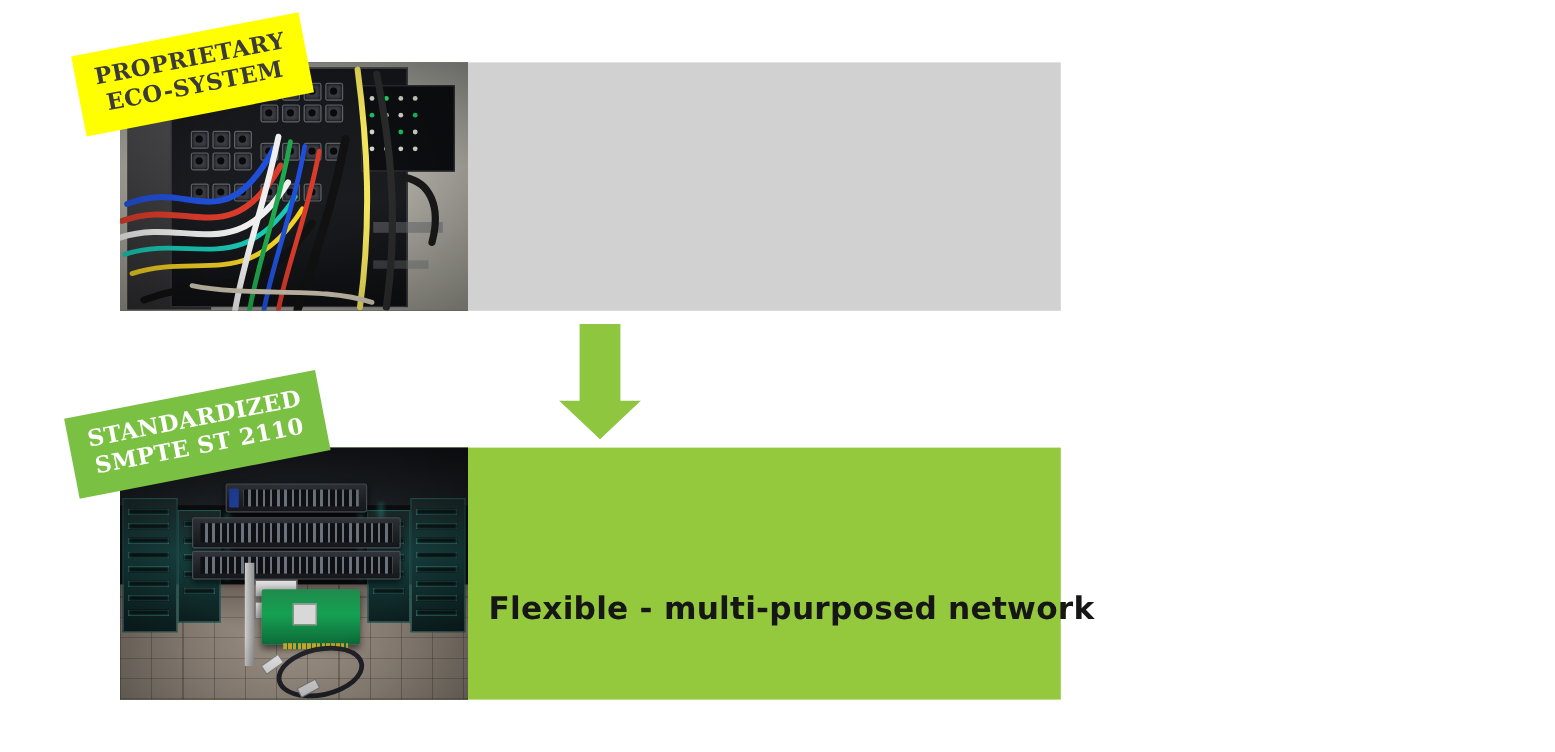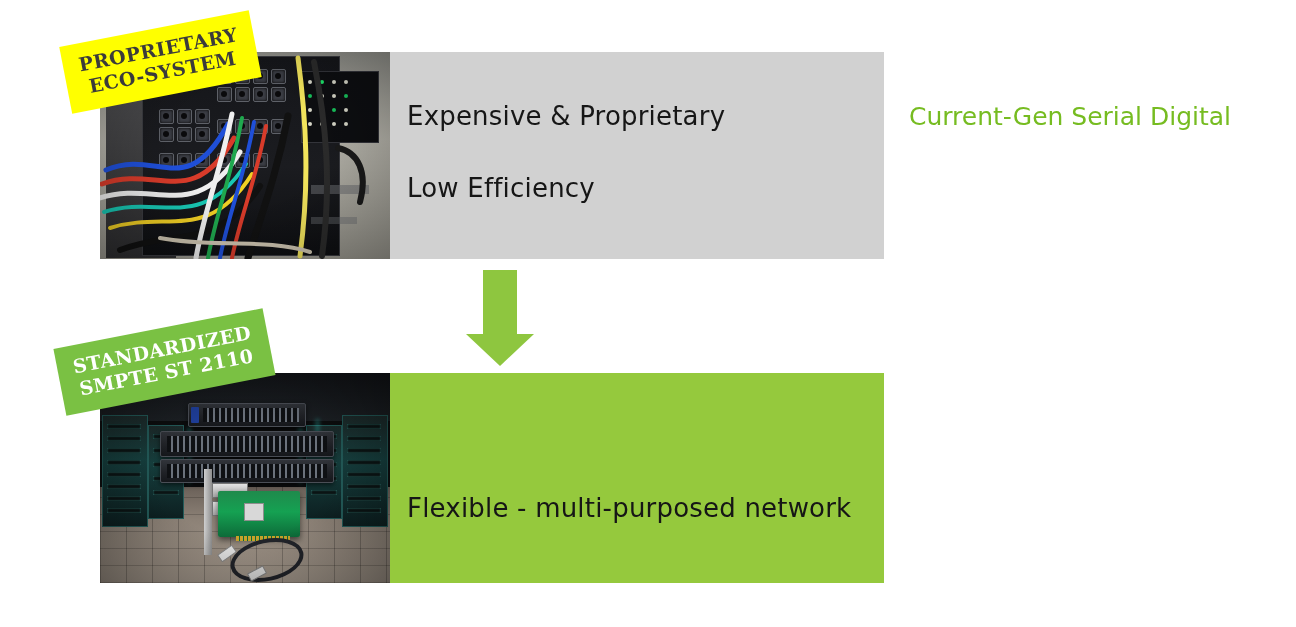--- a/index.html
+++ b/index.html
@@ -47,21 +47,21 @@
   .arrow-shaft{position:absolute;left:17px;top:0;width:34px;height:66px;background:#8ec63f;}
   .arrow-head{position:absolute;left:0;top:64px;width:0;height:0;
               border-left:34px solid transparent;border-right:34px solid transparent;
               border-top:32px solid #8ec63f;}
 
   
   .green-panel{position:absolute;left:100px;top:373px;width:784px;height:210px;
                background:#95c93d;}
   .green-text-area{position:absolute;left:407px;top:373px;width:470px;height:210px;}
   .bt1{left:0px;top:48px;}
-  .bt2{left:0px;top:120px;}
+  .bt2{left:0px;top:120px;font-weight:bold;}
 
   
   .photo-bot{position:absolute;left:100px;top:373px;width:290px;height:210px;
              overflow:hidden;background:#0c0d0e;}
   .dc-floor{position:absolute;left:0;bottom:0;width:100%;height:96px;
             background:linear-gradient(180deg,#6b6159 0%,#8d8277 35%,#ab9f92 100%);}
   .dc-floor:before{content:"";position:absolute;left:0;top:0;width:100%;height:100%;
       background:
         repeating-linear-gradient(90deg,rgba(0,0,0,.22) 0 1px,transparent 1px 26px),
         repeating-linear-gradient(0deg,rgba(0,0,0,.18) 0 1px,transparent 1px 17px);}
@@ -234,32 +234,27 @@
         <path d="M148,206 C160,166 176,126 188,64" stroke="#111111" stroke-width="7"></path>
         <path d="M198,6 C206,66 210,130 200,204" stroke="#f2e45c" stroke-width="5"></path>
         <path d="M214,10 C226,70 232,132 222,204" stroke="#2b2b2b" stroke-width="6"></path>
         <path d="M238,96 C258,100 268,120 260,150" stroke="#1a1a1a" stroke-width="6"></path>
         <path d="M60,186 C110,196 168,186 210,200" stroke="#cfc6b2" stroke-width="4"></path>
       </g>
     </svg>
     <div class="pt-shadow"></div>
   </div>
 
-  <div class="gray-text-area">
-    <div class="bullet gt1">Expensive &amp; Proprietary</div>
-    <div class="bullet gt2">Low Efficiency</div>
-  </div>
 
   <div class="banner banner-yellow">
     <div>PROPRIETARY</div>
     <div>ECO-SYSTEM</div>
   </div>
 
   <div class="side-label side-top">
-    <div>Current-Gen Serial Digital</div>
   </div>
 
   <div class="arrow">
     <div class="arrow-shaft"></div>
     <div class="arrow-head"></div>
   </div>
 
   <div class="green-panel"></div>
 
   <div class="photo-bot">

